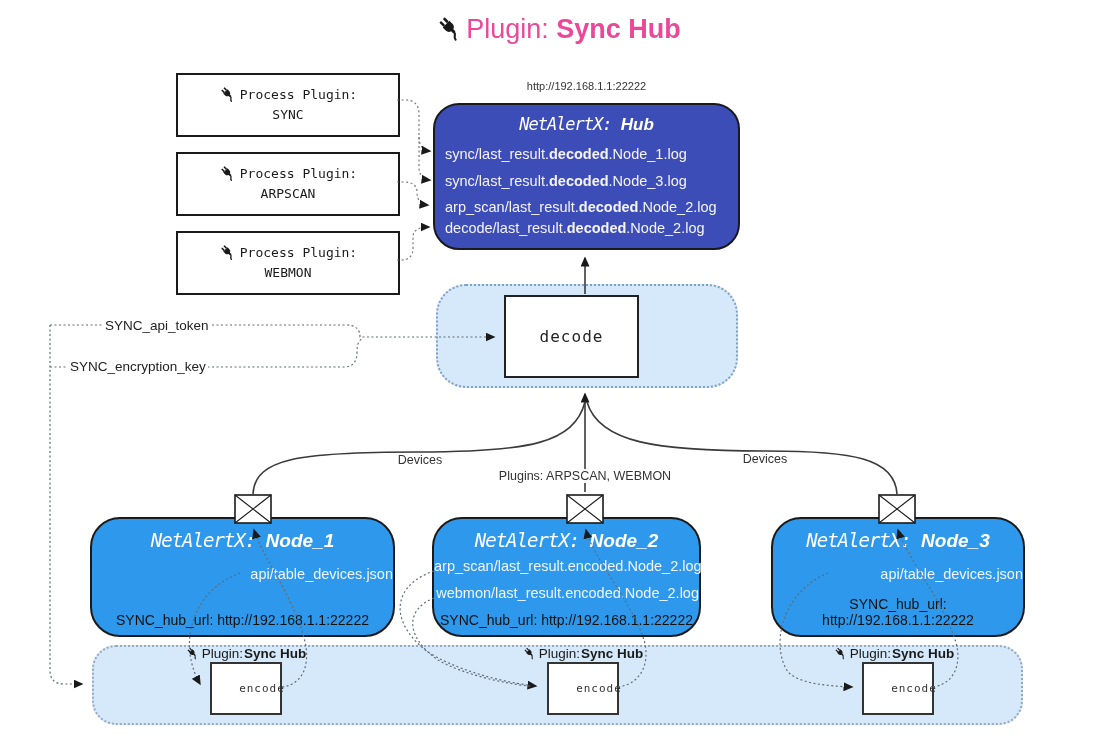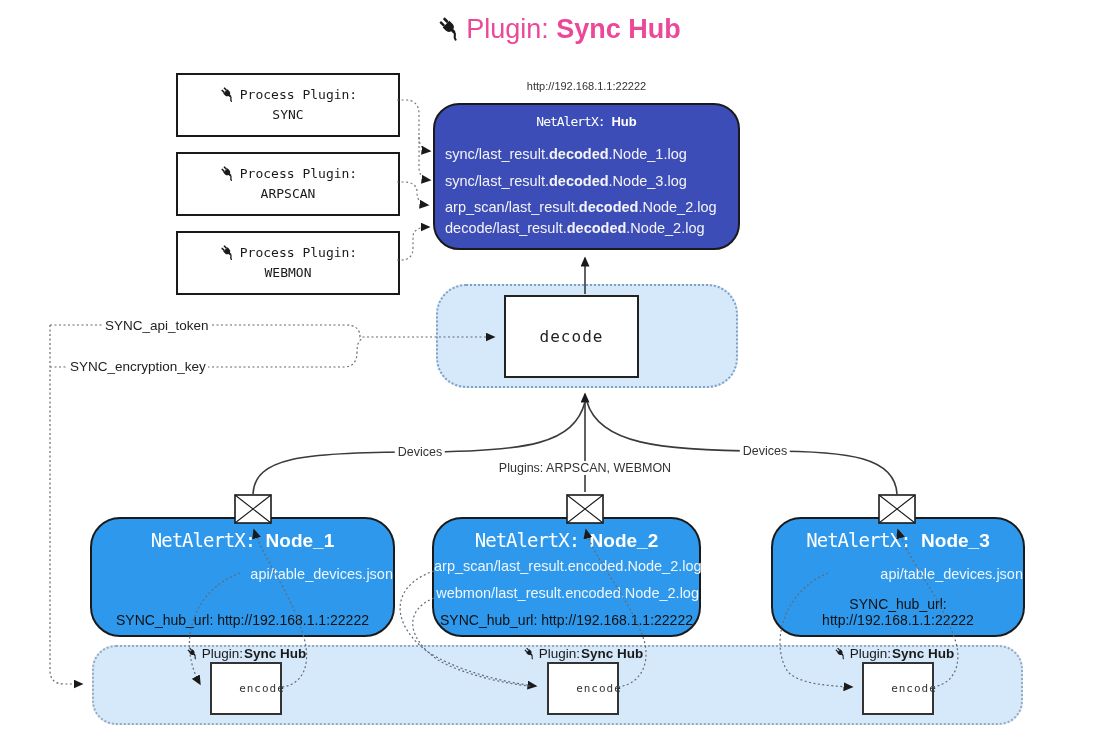--- a/index.html
+++ b/index.html
@@ -16,42 +16,42 @@
   
   .pbox{left:176px;width:220px;height:60px;background:#fff;border:2px solid #1a1a1a;
         display:flex;flex-direction:column;align-items:center;justify-content:center;
         font-size:13px;color:#1a1a1a;z-index:1;line-height:1.55;}
   .pbox .l1{display:flex;align-items:center;gap:2px;}
 
   
   .hub-url{top:80px;left:433px;width:307px;text-align:center;font-size:11px;color:#333;z-index:3;}
   .hub{left:433px;top:103px;width:307px;height:147px;background:#3d4db8;border:2px solid #1a1a1a;
        border-radius:26px;z-index:1;box-sizing:border-box;}
-  .hub-title{position:absolute;top:9px;left:0;width:100%;text-align:center;font-size:13px;color:#fff;}
+  .hub-title{position:absolute;top:9px;left:0;width:100%;text-align:center;font-size:17px;color:#fff;font-style:italic;}
   .hub-title .mono{letter-spacing:-1px;}
   .hub-title .bold{font-weight:700;font-family:"Liberation Sans",sans-serif;}
   .hub-row{position:absolute;left:10px;font-size:14.5px;color:#f4f4f4;white-space:nowrap;}
   .hub-row b{font-weight:700;}
 
   
   .decode-band{left:436px;top:284px;width:302px;height:104px;background:#d6e9fa;
                border:2px dotted #7fa0c6;border-radius:30px;z-index:0;box-sizing:border-box;}
   .decode-box{left:504px;top:295px;width:135px;height:83px;background:#fff;border:2px solid #222;
               display:flex;align-items:center;justify-content:center;font-size:16px;color:#222;
               z-index:1;box-sizing:border-box;letter-spacing:1px;}
 
   
   .line-label{background:#fff;padding:0 3px;font-size:12.5px;color:#333;z-index:3;white-space:nowrap;
-              transform:translateX(-50%);}
+              transform:translateX(-50%);margin-top:8px;}
   .token-label{background:#fff;padding:0 2px;font-size:13.5px;color:#222;z-index:3;white-space:nowrap;}
 
   
   .node{top:517px;height:120px;background:#2e99ec;border:2px solid #1a1a1a;border-radius:30px;
         z-index:1;box-sizing:border-box;}
-  .node-title{position:absolute;top:10px;left:0;width:100%;text-align:center;font-size:19px;color:#fff;}
+  .node-title{position:absolute;top:10px;left:0;width:100%;text-align:center;font-size:19px;color:#fff;font-style:italic;}
   .node-title .mono{letter-spacing:-1px;}
   .node-title .bold{font-weight:700;font-family:"Liberation Sans",sans-serif;}
   .node-line{position:absolute;left:0;width:100%;text-align:right;font-size:14.5px;color:#eef5fc;
              white-space:nowrap;}
   .node-url{position:absolute;bottom:7px;left:0;width:100%;text-align:center;font-size:14px;color:#111;}
 
   
   .bottom-band{left:92px;top:645px;width:931px;height:80px;background:#d6e9fa;
                border:2px dotted #97a9bf;border-radius:24px;z-index:0;box-sizing:border-box;}
   .encode-box{top:662px;width:72px;height:53px;background:#fff;border:2px solid #333;

